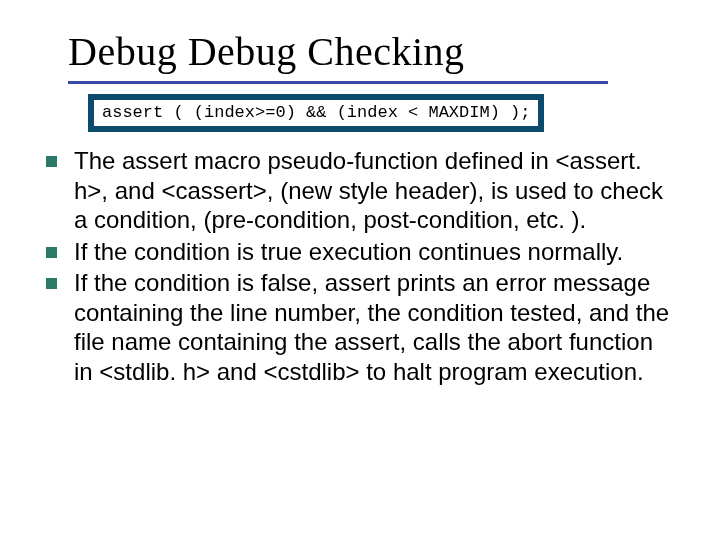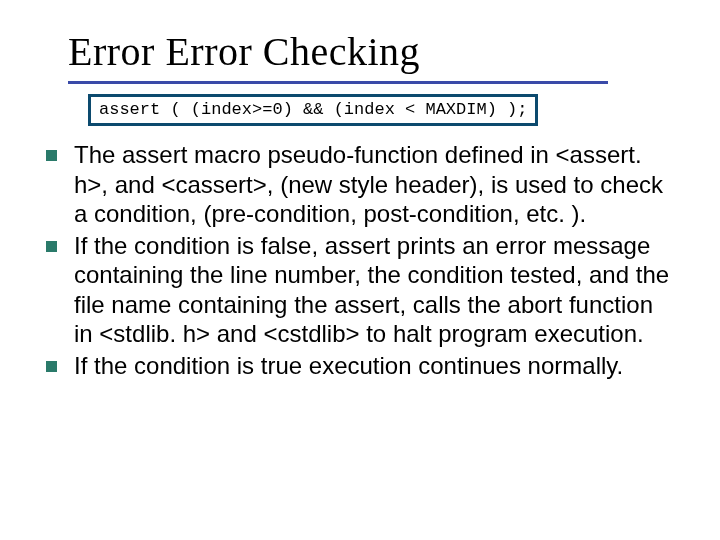--- a/index.html
+++ b/index.html
@@ -26,21 +26,21 @@
     letter-spacing: 0.5px;
   }
   .underline {
     height: 3px;
     background: #3a4aa8;
     width: 540px;
     margin-bottom: 10px;
   }
   .codebox {
     display: inline-block;
-    border: 3px solid #0c4a6e;
+    border: 6px solid #0c4a6e;
     padding: 3px 8px 3px 8px;
     font-family: "Courier New", Courier, monospace;
     font-size: 17px;
     line-height: 1.2;
     margin-left: 20px;
     margin-bottom: 14px;
     white-space: pre;
   }
   .bullets {
     list-style: none;
@@ -60,30 +60,30 @@
     top: 10px;
     width: 11px;
     height: 11px;
     background: #2a7a6a;
   }
 </style>
 </head>
 <body>
 
 <div class="slide">
-  <h1 class="title">Error Error Checking</h1>
+  <h1 class="title">Debug Debug Checking</h1>
   <div class="underline"></div>
   <div class="codebox">assert ( (index&gt;=0) &amp;&amp; (index &lt; MAXDIM) );</div>
   <ul class="bullets">
     <li>
       <span class="sq"></span>
       <span>The assert macro pseudo-function defined in &lt;assert. h&gt;, and &lt;cassert&gt;, (new style header), is used to check a condition, (pre-condition, post-condition, etc. ).</span>
     </li>
     <li>
       <span class="sq"></span>
-      <span>If the condition is false, assert prints an error message containing the line number, the condition tested, and the file name containing the assert, calls the abort function in &lt;stdlib. h&gt; and &lt;cstdlib&gt; to halt program execution.</span>
+      <span>If the condition is true execution continues normally.</span>
     </li>
     <li>
       <span class="sq"></span>
-      <span>If the condition is true execution continues normally.</span>
+      <span>If the condition is false, assert prints an error message containing the line number, the condition tested, and the file name containing the assert, calls the abort function in &lt;stdlib. h&gt; and &lt;cstdlib&gt; to halt program execution.</span>
     </li>
   </ul>
 </div>
 
 </body></html>

